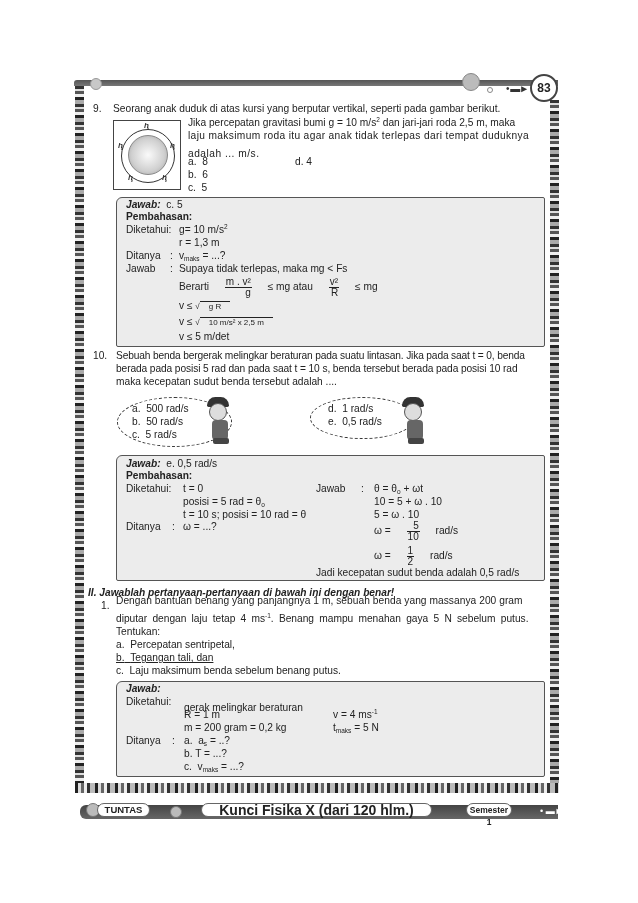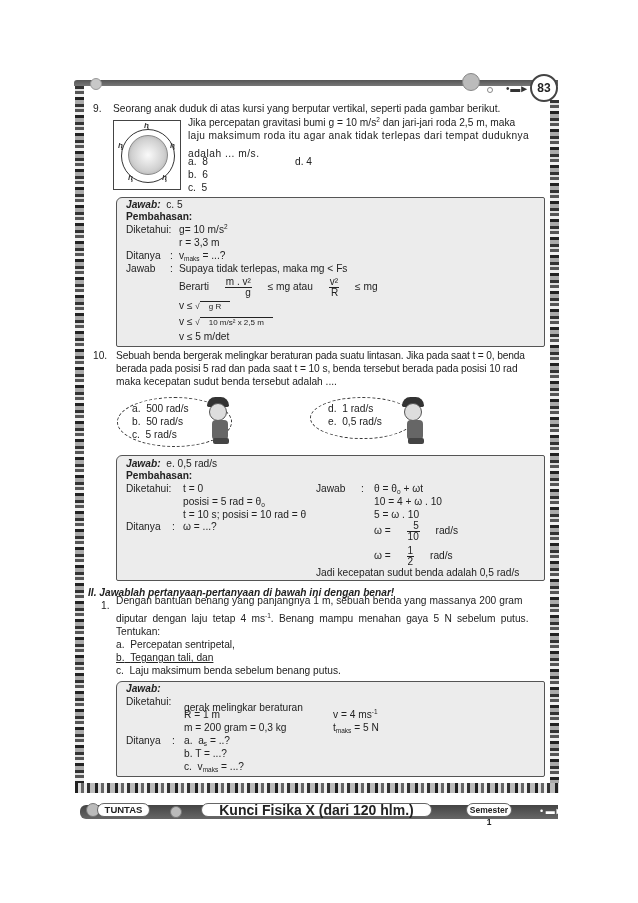--- a/index.html
+++ b/index.html
@@ -100,21 +100,21 @@
   <div class="abs" style="left:188px; top:169px;"><span>b.</span>&nbsp;&nbsp;<span>6</span></div>
   <div class="abs" style="left:188px; top:182px;"><span>c.</span>&nbsp;&nbsp;<span>5</span></div>
   <div class="abs" style="left:295px; top:156px;"><span>d.</span>&nbsp;<span>4</span></div>
   <div class="abs" style="left:295px; top:169px;margin-top:36px;"><span>e.</span>&nbsp;<span>2</span></div>
 
   <div class="answer-box" style="left:116px; top:197px; width:429px; height:150px;"></div>
   <div class="abs" style="left:126px; top:199px;"><span class="bi">Jawab:</span>&nbsp;&nbsp;<span>c.  5</span></div>
   <div class="abs bold" style="left:126px; top:211px;">Pembahasan:</div>
   <div class="abs" style="left:126px; top:224px;">Diketahui:</div>
   <div class="abs" style="left:179px; top:224px;"><span>g= 10 m/s</span><sup>2</sup></div>
-  <div class="abs" style="left:179px; top:237px;">r = 3,3 m</div>
+  <div class="abs" style="left:179px; top:237px;">r = 1,3 m</div>
   <div class="abs" style="left:126px; top:250px;">Ditanya</div>
   <div class="abs" style="left:170px; top:250px;">:</div>
   <div class="abs" style="left:179px; top:250px;"><span>v</span><sub>maks</sub><span> = ...?</span></div>
   <div class="abs" style="left:126px; top:263px;">Jawab</div>
   <div class="abs" style="left:170px; top:263px;">:</div>
   <div class="abs" style="left:179px; top:263px;">Supaya tidak terlepas, maka mg &lt; Fs</div>
   <div class="abs" style="left:179px; top:277px;">
     <span>Berarti</span>
     <span class="frac"><span class="num">m . v²</span><span class="den">g</span></span>
     <span>≤ mg atau</span>
@@ -158,41 +158,41 @@
   <div class="abs" style="left:183px; top:483px;">t   = 0</div>
   <div class="abs" style="left:183px; top:496px;"><span>posisi = 5 rad = θ</span><sub>o</sub></div>
   <div class="abs" style="left:183px; top:509px;">t   = 10 s; posisi = 10 rad = θ</div>
   <div class="abs" style="left:126px; top:521px;">Ditanya</div>
   <div class="abs" style="left:172px; top:521px;">:</div>
   <div class="abs" style="left:183px; top:521px;">ω = ...?</div>
 
   <div class="abs" style="left:316px; top:483px;">Jawab</div>
   <div class="abs" style="left:361px; top:483px;">:</div>
   <div class="abs" style="left:374px; top:483px;"><span>θ  = θ</span><sub>o</sub><span> + ωt</span></div>
-  <div class="abs" style="left:374px; top:496px;">10 = 4 + ω . 10</div>
+  <div class="abs" style="left:374px; top:496px;">10 = 5 + ω . 10</div>
   <div class="abs" style="left:374px; top:509px;">5   = ω . 10</div>
   <div class="abs" style="left:374px; top:521px;"><span>ω  =</span> <span class="frac"><span class="num">5</span><span class="den">10</span></span> <span>rad/s</span></div>
   <div class="abs" style="left:374px; top:546px;"><span>ω =</span> <span class="frac"><span class="num">1</span><span class="den">2</span></span> <span>rad/s</span></div>
   <div class="abs" style="left:316px; top:567px;">Jadi kecepatan sudut benda adalah 0,5 rad/s</div>
 
   <div class="abs bi" style="left:88px; top:587px;">II. Jawablah pertanyaan-pertanyaan di bawah ini dengan benar!</div>
   <div class="abs" style="left:101px; top:600px;">1.</div>
   <div class="abs" style="left:116px; top:595px; letter-spacing:0.05px;">Dengan bantuan benang yang panjangnya 1 m, sebuah benda yang massanya 200 gram</div>
   <div class="abs" style="left:116px; top:613px; word-spacing:2.4px;"><span>diputar dengan laju tetap 4 ms</span><sup>-1</sup><span>. Benang mampu menahan gaya 5 N sebelum putus.</span></div>
   <div class="abs" style="left:116px; top:626px;">Tentukan:</div>
   <div class="abs" style="left:116px; top:639px;"><span>a.</span>&nbsp;&nbsp;<span>Percepatan sentripetal,</span></div>
   <div class="abs" style="left:116px; top:652px;text-decoration:underline;"><span>b.</span>&nbsp;&nbsp;<span>Tegangan tali, dan</span></div>
   <div class="abs" style="left:116px; top:665px;"><span>c.</span>&nbsp;&nbsp;<span>Laju maksimum benda sebelum benang putus.</span></div>
 
   <div class="answer-box" style="left:116px; top:681px; width:429px; height:96px;"></div>
   <div class="abs bi" style="left:126px; top:683px;">Jawab:</div>
   <div class="abs" style="left:126px; top:696px;">Diketahui:</div>
   <div class="abs" style="left:184px; top:696px;margin-top:6px;">gerak melingkar beraturan</div>
   <div class="abs" style="left:184px; top:709px;">R  = 1 m</div>
-  <div class="abs" style="left:184px; top:722px;">m  = 200 gram = 0,3 kg</div>
+  <div class="abs" style="left:184px; top:722px;">m  = 200 gram = 0,2 kg</div>
   <div class="abs" style="left:333px; top:709px;"><span>v   = 4 ms</span><sup>-1</sup></div>
   <div class="abs" style="left:333px; top:722px;"><span>t</span><sub>maks</sub><span>  = 5 N</span></div>
   <div class="abs" style="left:126px; top:735px;">Ditanya</div>
   <div class="abs" style="left:172px; top:735px;">:</div>
   <div class="abs" style="left:184px; top:735px;"><span>a.</span>&nbsp;&nbsp;<span>a</span><sub>s</sub><span> = ..?</span></div>
   <div class="abs" style="left:184px; top:748px;">b.  T  = ...?</div>
   <div class="abs" style="left:184px; top:761px;"><span>c.</span>&nbsp;&nbsp;<span>v</span><sub>maks</sub><span> = ...?</span></div>
 
   <div class="footer-bar"></div>
   <div class="footer-dot" style="left:86px; top:803px; width:14px; height:14px;"></div>

